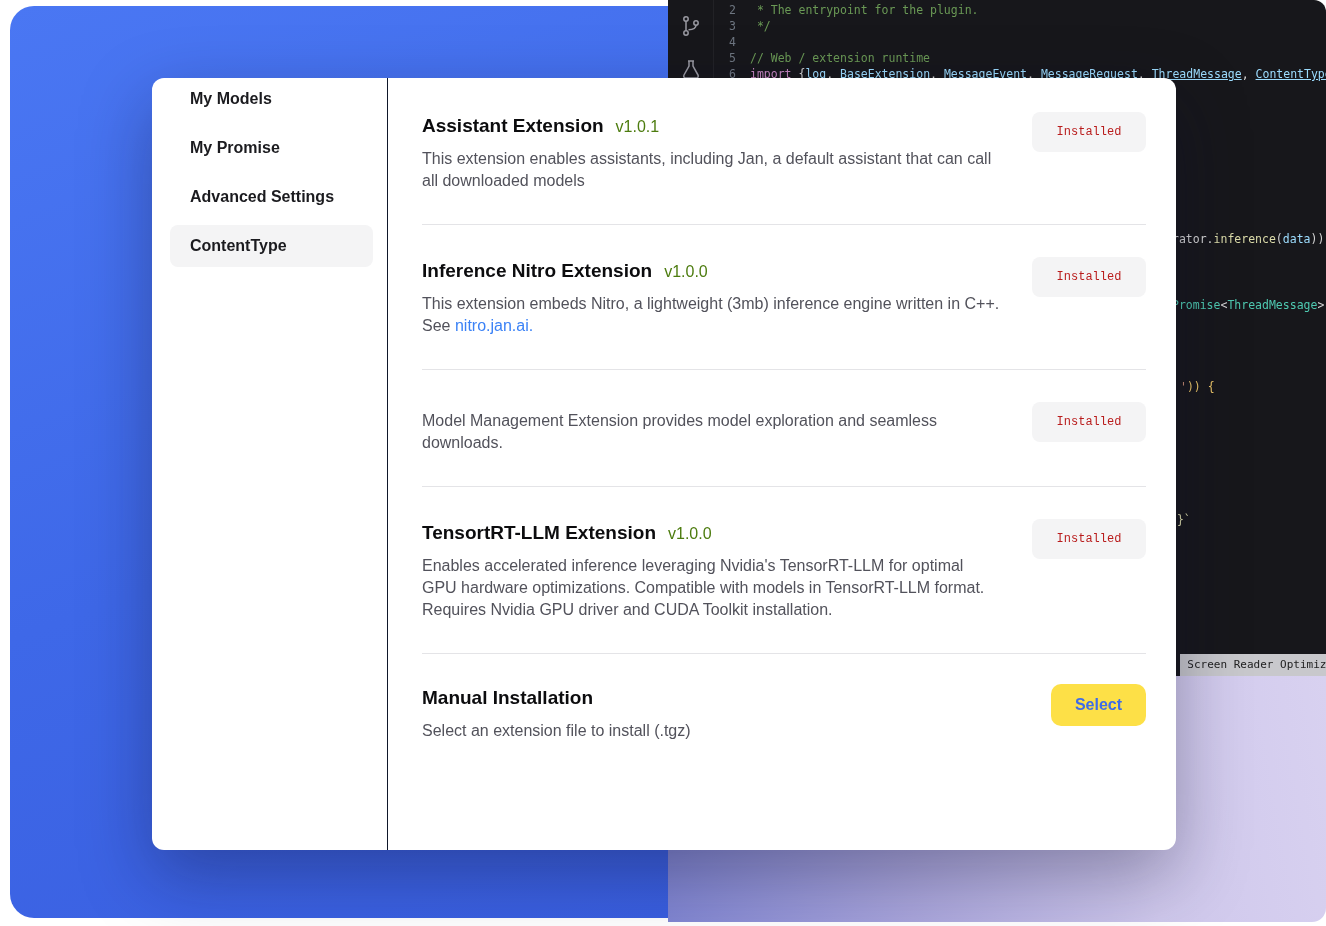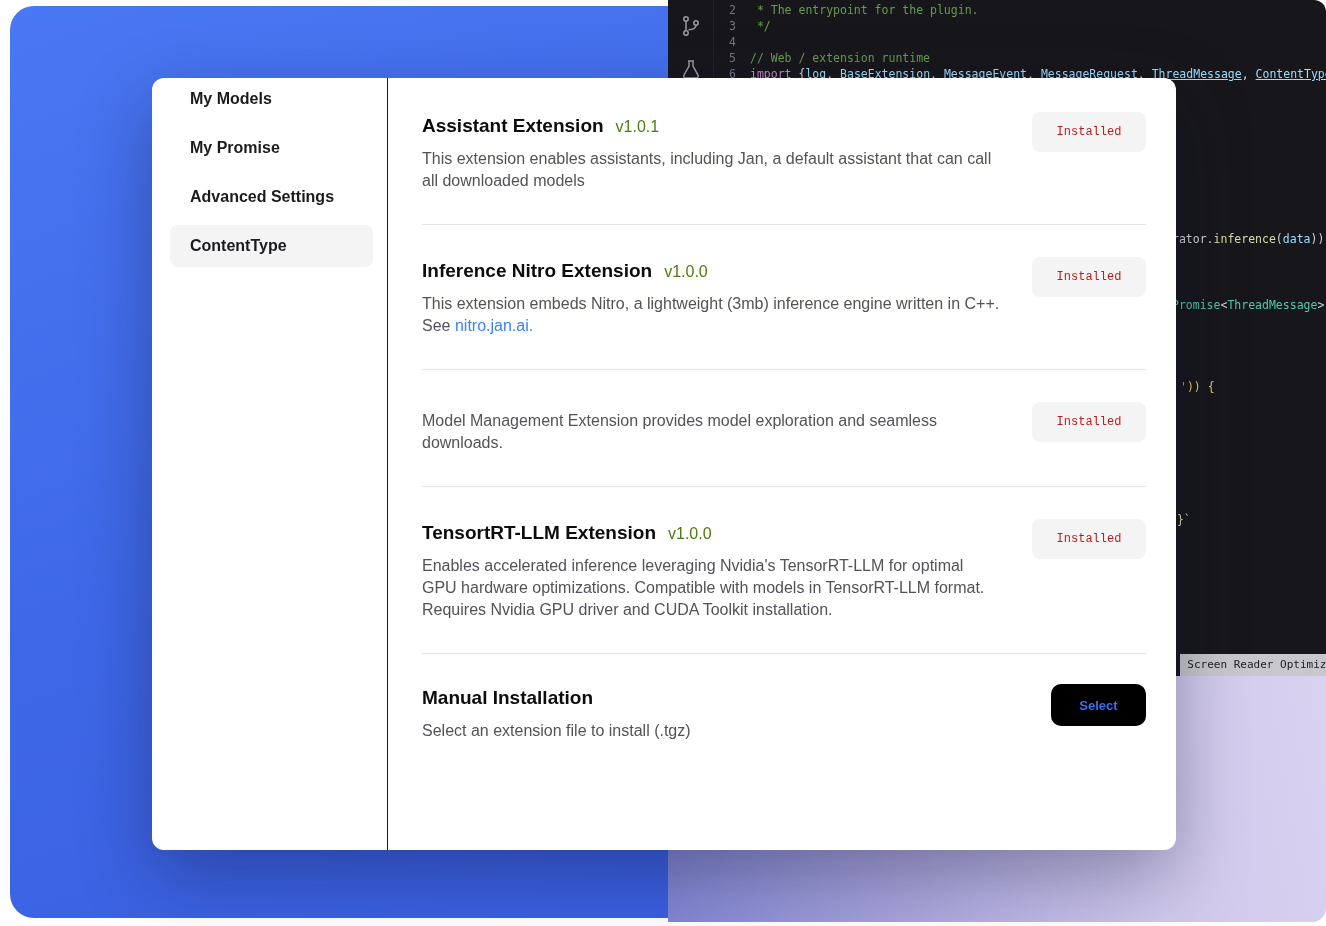--- a/index.html
+++ b/index.html
@@ -63,22 +63,22 @@
   .ext-row:first-child{border-top:none;padding-top:34px;gap:8px;}
   .ext-row.manual{padding-top:30px;padding-bottom:20px;}
   .ext-info{max-width:578px;}
   .ext-head{display:flex;align-items:baseline;gap:12px;}
   .ext-title{font-size:19px;font-weight:700;color:#0c0c0e;line-height:28px;}
   .ext-version{font-size:16px;color:#4d7c0f;}
   .ext-desc{margin-top:8px;font-size:16px;line-height:22px;color:#52525b;}
   .link{color:#3b82f6;text-decoration:none;cursor:pointer;}
   .btn-installed{flex:none;width:114px;height:40px;border:none;border-radius:8px;background:#f4f4f5;
           color:#b91c1c;font-size:12px;font-weight:500;font-family:Liberation Mono, monospace;}
-  .btn-select{flex:none;width:95px;height:42px;border:none;border-radius:10px;background:#000000;
-          color:#3f6ce8;font-size:13px;font-weight:600;font-family:inherit;cursor:pointer;}
+  .btn-select{flex:none;width:95px;height:42px;border:none;border-radius:10px;background:#fde047;
+          color:#3f6ce8;font-size:16px;font-weight:600;font-family:inherit;cursor:pointer;}
 </style>
 </head>
 <body>
 
 <div class="stage">
 
   <div class="editor">
     <div class="activity-bar">
       <span class="ab-icon">
         <svg viewBox="0 0 24 24" fill="none" stroke="currentColor" stroke-width="1.5">

